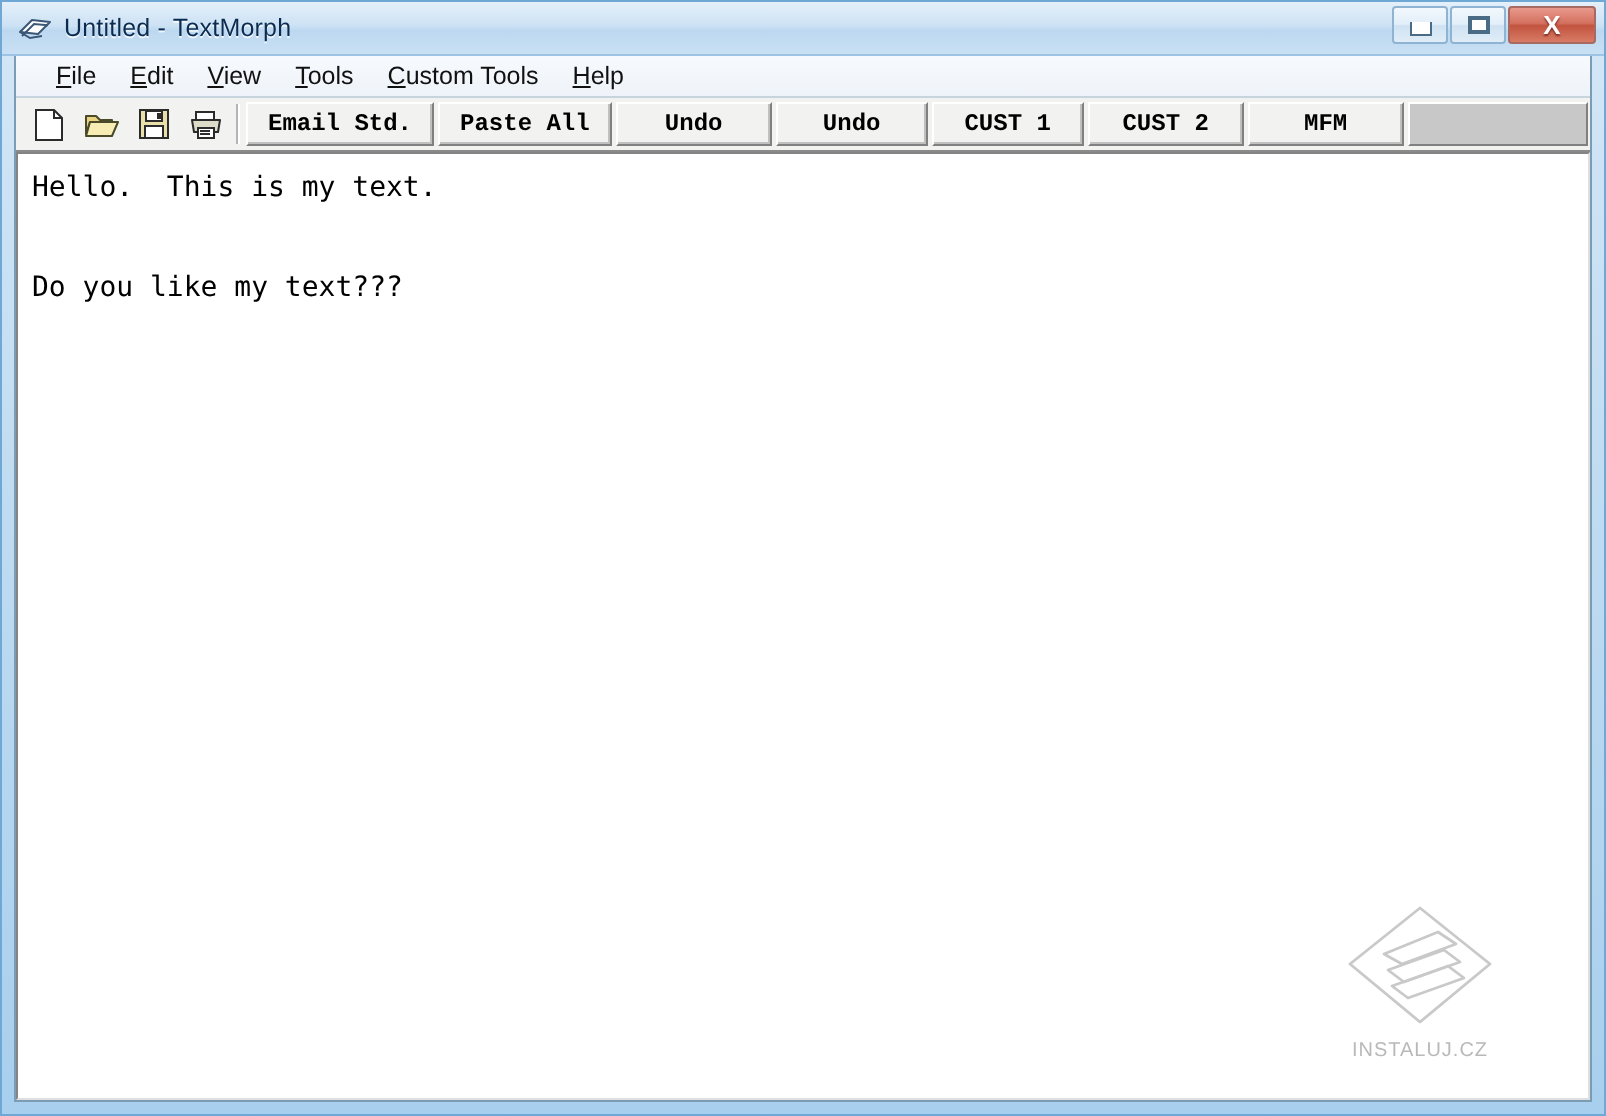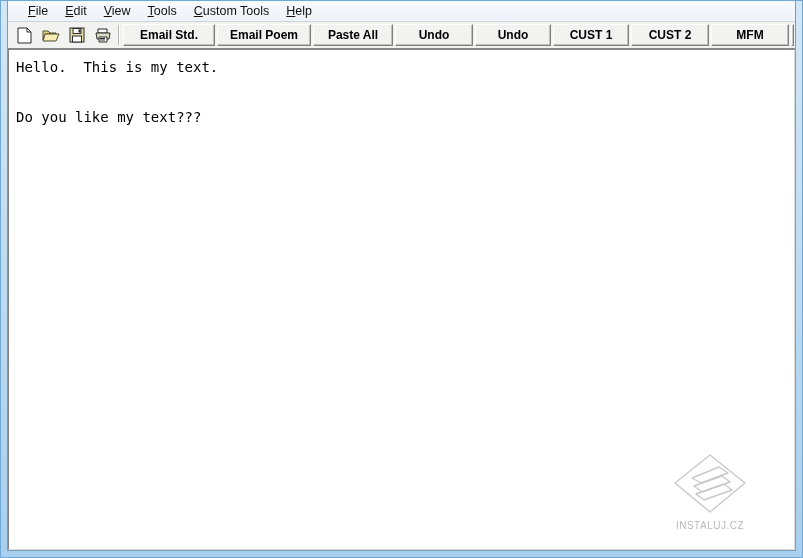--- a/index.html
+++ b/index.html
@@ -130,20 +130,21 @@
   
   #toolbar {
     flex: 0 0 27px;
     height: 27px;
     background: #f2f2f0;
     border-bottom: 1px solid #8a8a8a;
     display: flex;
     align-items: stretch;
     padding: 2px 0 2px 4px;
     box-sizing: border-box;
+    font-family: Liberation Mono, monospace;
   }
   .tbicon {
     width: 25px;
     margin-right: 1px;
     border: 1px solid #f2f2f0;
     background: #f2f2f0;
     display: flex;
     align-items: center;
     justify-content: center;
     box-sizing: border-box;
@@ -225,20 +226,42 @@
     color: #b9b9b9;
     letter-spacing: .5px;
     margin-top: -2px;
   }
 </style>
 </head>
 <body>
 
 <div id="window">
 
+  <div id="titlebar">
+    <span id="app-icon">
+      <svg width="17" height="13" viewBox="0 0 17 13">
+        <path d="M1 8 L7 2 L16 3 L10 9 Z" fill="#ffffff" stroke="#3a5875" stroke-width="1" stroke-linejoin="round"></path>
+        <path d="M2 10 L8 4 L15 4.6" fill="none" stroke="#3a5875" stroke-width="1"></path>
+        <path d="M1 8 L6 11 L12 10" fill="none" stroke="#3a5875" stroke-width="1"></path>
+      </svg>
+    </span>
+    <span id="title-text">Untitled - TextMorph</span>
+
+    <div id="winbuttons">
+      <div class="winbtn">
+        <span class="glyph-min"></span>
+      </div>
+      <div class="winbtn">
+        <span class="glyph-max"></span>
+      </div>
+      <div class="winbtn close">
+        <span class="glyph-close">X</span>
+      </div>
+    </div>
+  </div>
 
   <div id="client">
 
     <div id="menubar">
       <div class="menu-item"><u>F</u>ile</div>
       <div class="menu-item"><u>E</u>dit</div>
       <div class="menu-item"><u>V</u>iew</div>
       <div class="menu-item"><u>T</u>ools</div>
       <div class="menu-item"><u>C</u>ustom Tools</div>
       <div class="menu-item"><u>H</u>elp</div>
@@ -274,21 +297,20 @@
           <path d="M4 2 H13 V6 H4 Z" fill="#ffffff" stroke="#2b2b2b" stroke-width="1"></path>
           <path d="M2 6 H16 L15 12 H3 Z" fill="#dcdcc8" stroke="#2b2b2b" stroke-width="1" stroke-linejoin="round"></path>
           <path d="M5 10 H13 V15 H5 Z" fill="#ffffff" stroke="#2b2b2b" stroke-width="1"></path>
           <path d="M6 11.5 H11 M6 13 H11" stroke="#2b2b2b" stroke-width="1"></path>
         </svg>
       </div>
 
       <div class="tbsep"></div>
 
       <div class="tbbtn" style="min-width:92px">Email Std.</div>
-      <div class="tbbtn" style="min-width:94px">Email Poem</div>
       <div class="tbbtn" style="min-width:80px">Paste All</div>
       <div class="tbbtn" style="min-width:78px">Undo</div>
       <div class="tbbtn" style="min-width:76px">Undo</div>
       <div class="tbbtn" style="min-width:76px">CUST 1</div>
       <div class="tbbtn" style="min-width:78px">CUST 2</div>
       <div class="tbbtn" style="min-width:78px">MFM</div>
 
       <div id="tb-filler"></div>
     </div>
 

